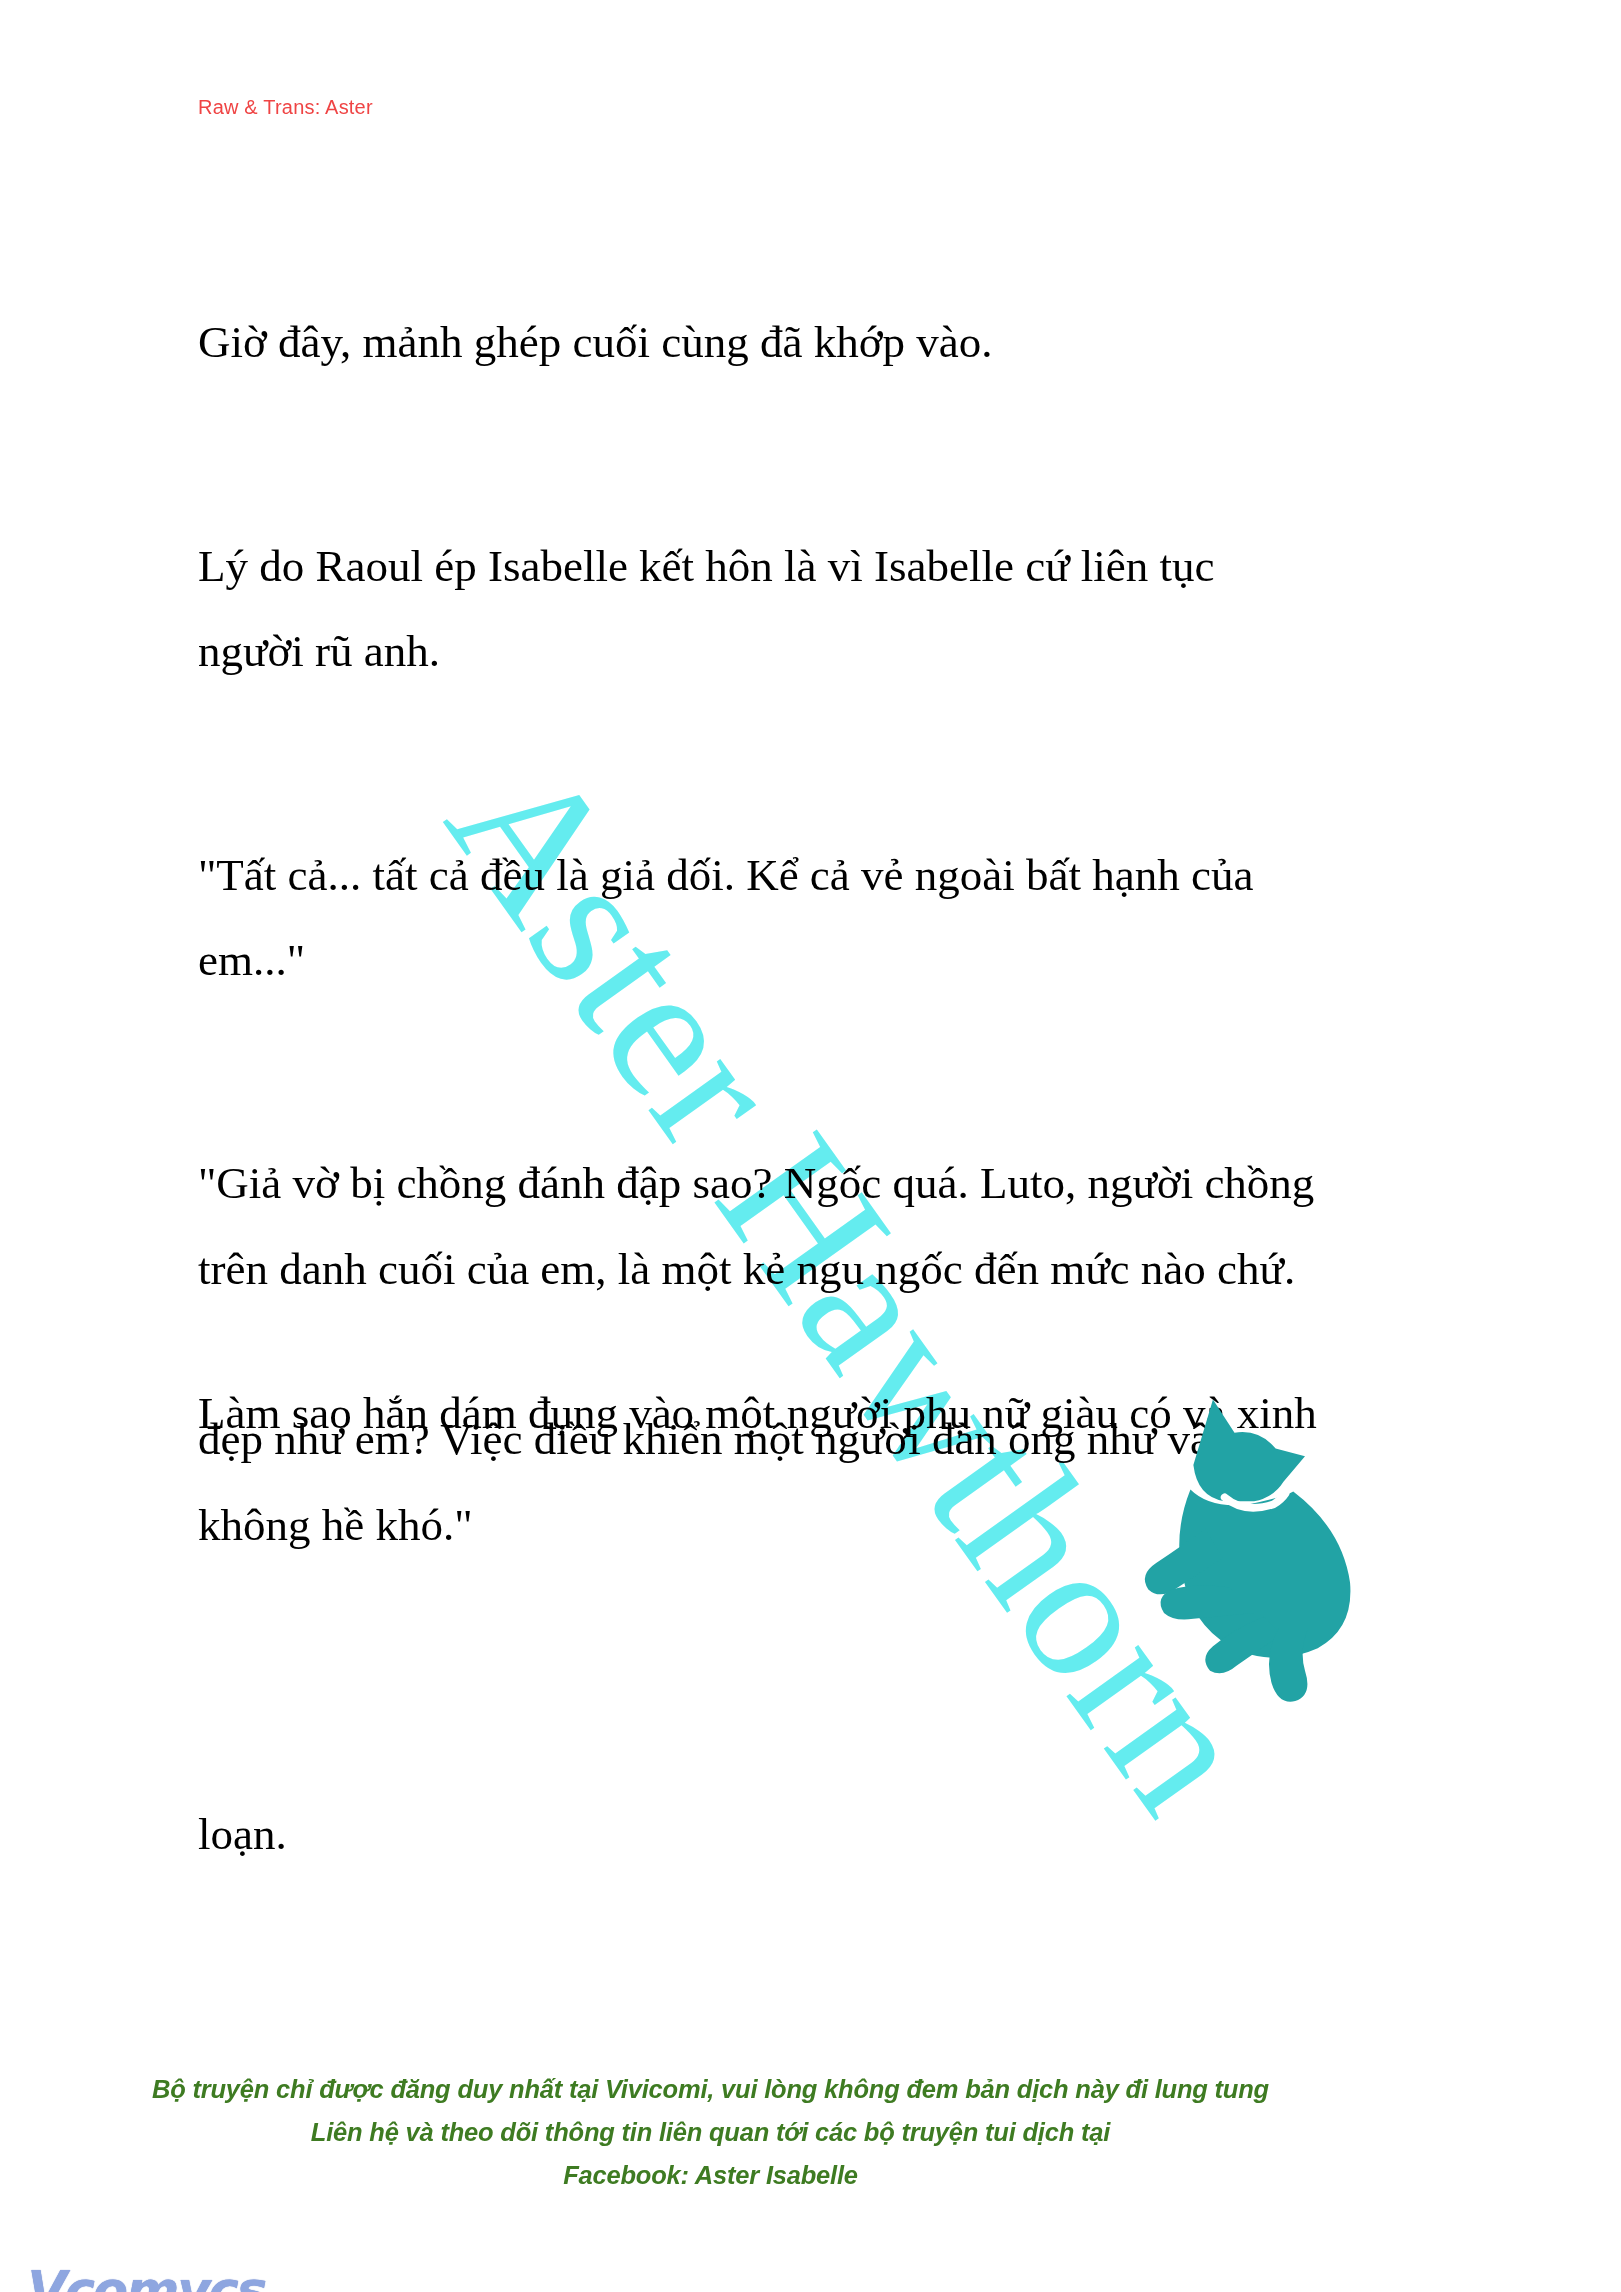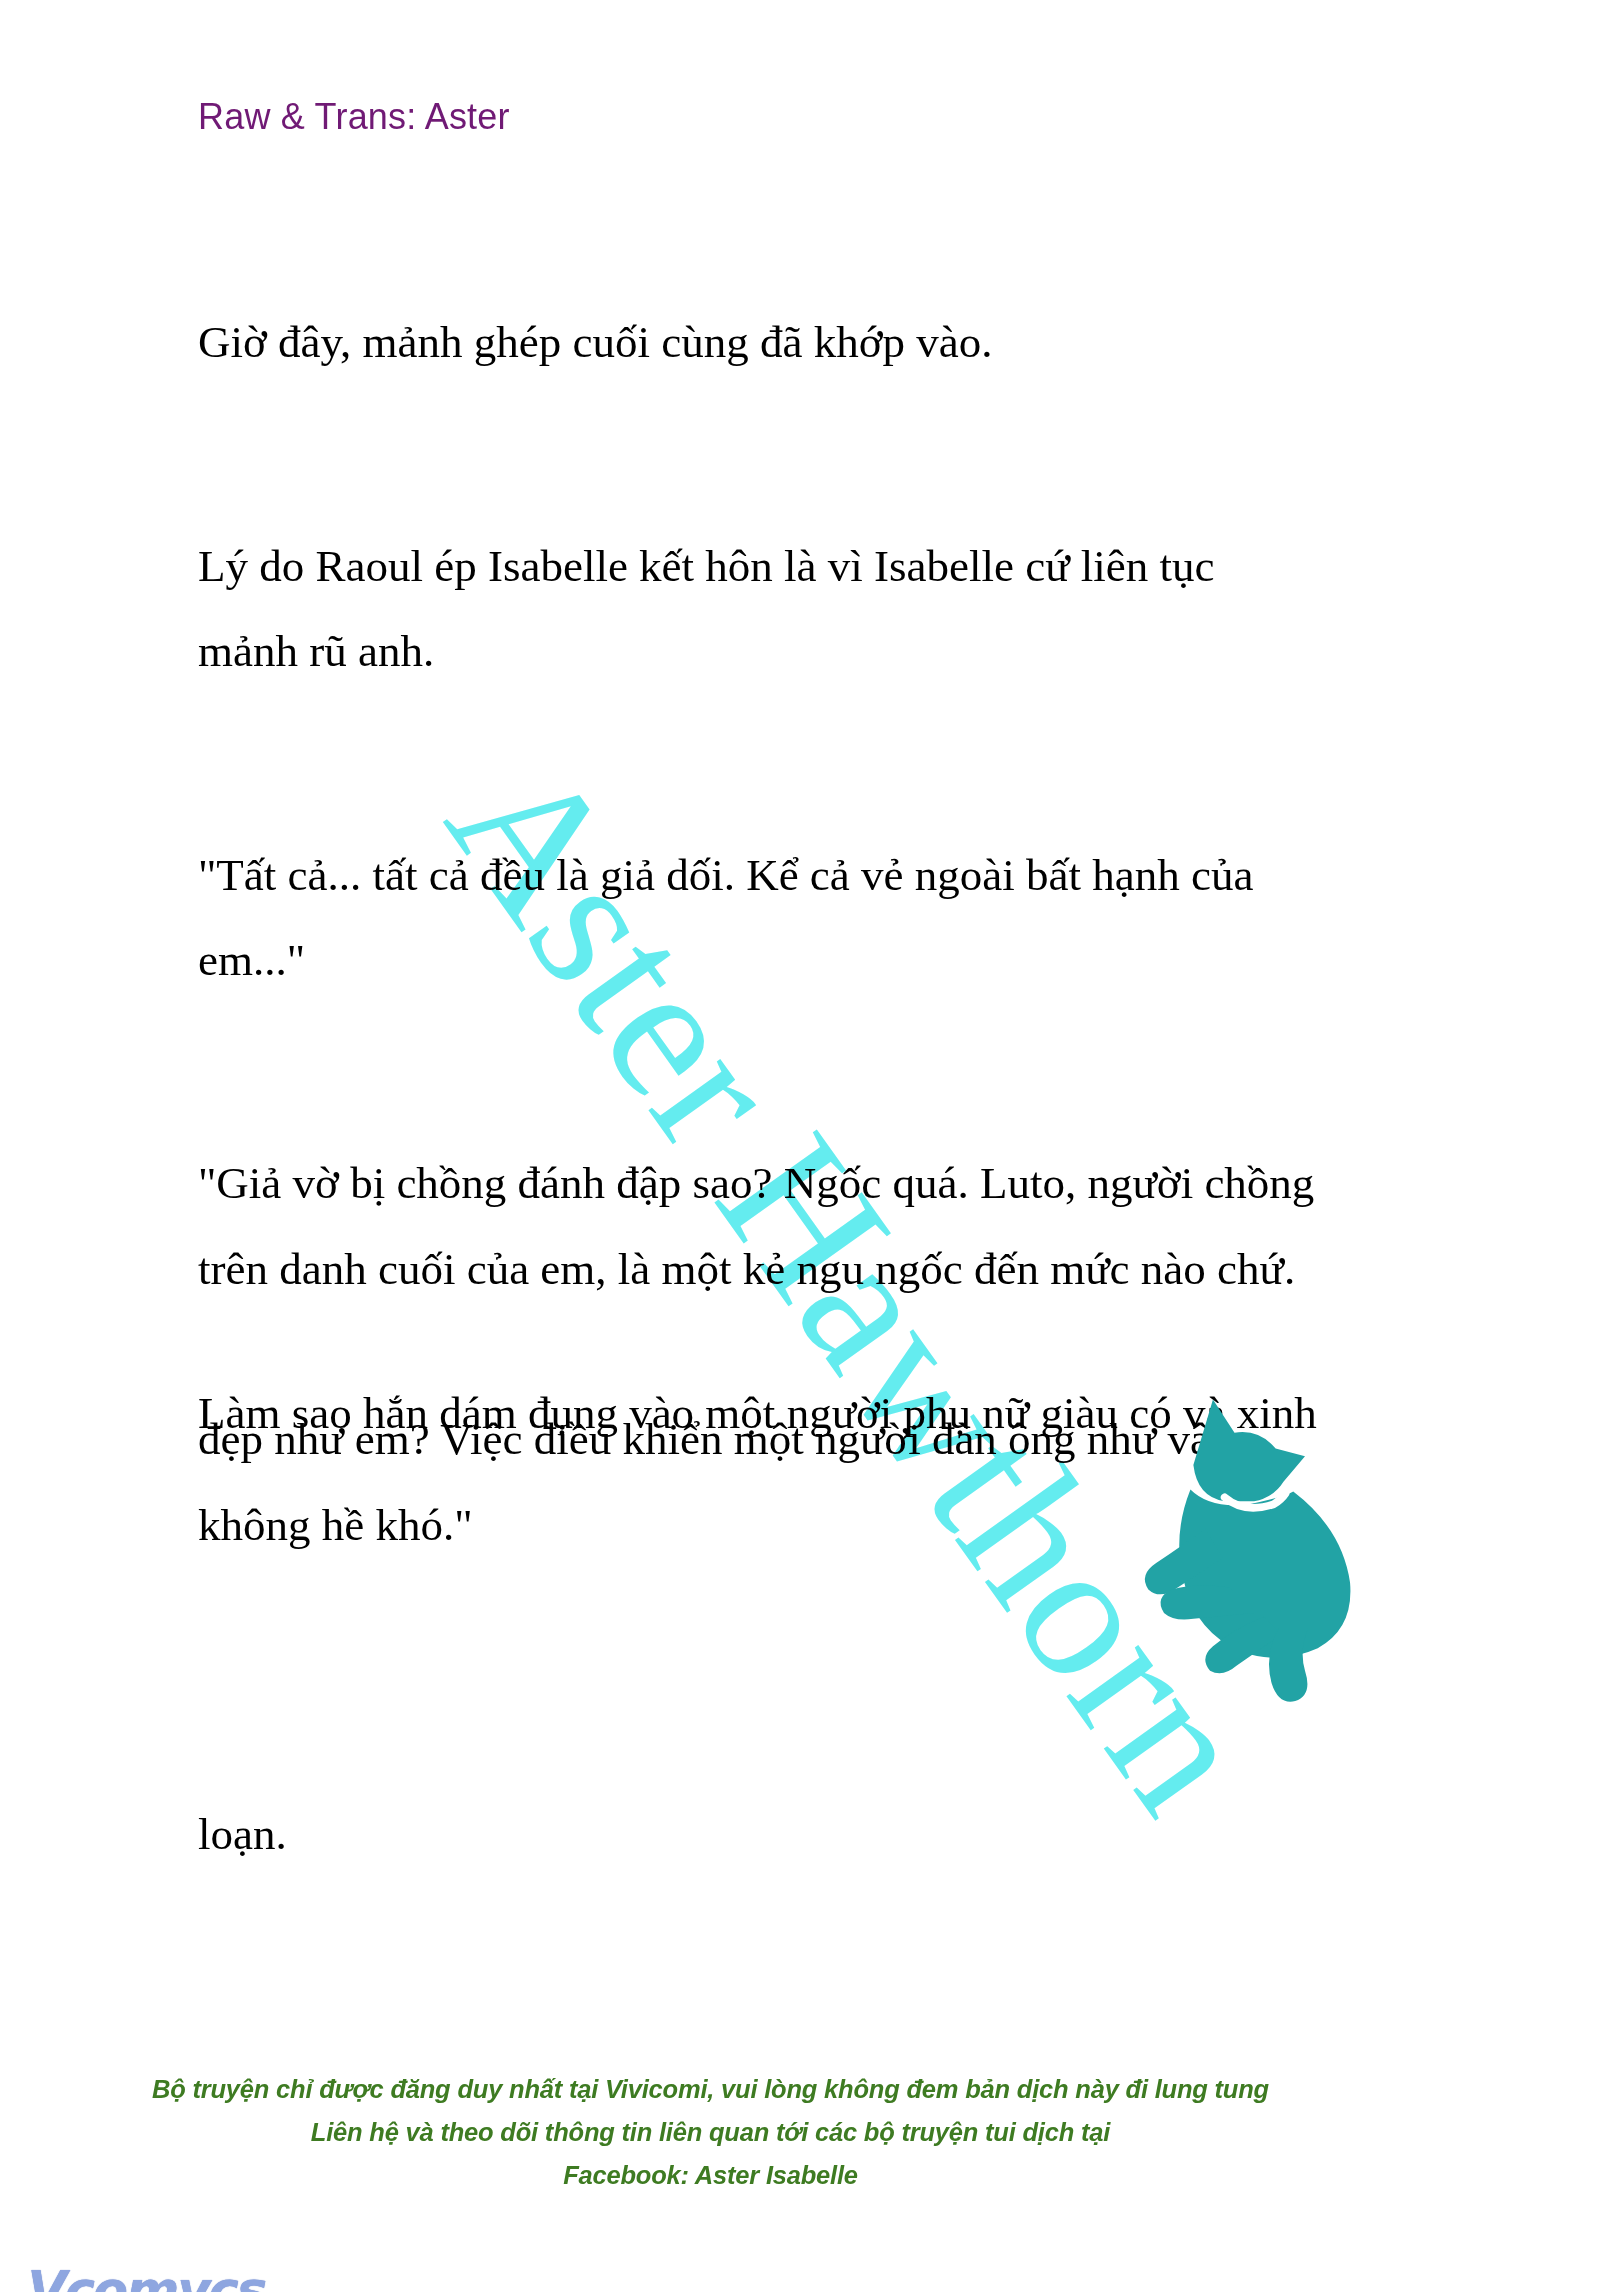--- a/index.html
+++ b/index.html
@@ -2,21 +2,21 @@
 <html><head>
 <meta charset="utf-8">
 <style>
   html, body { margin: 0; padding: 0; background: #ffffff; }
   body { width: 1621px; height: 2293px; position: relative; overflow: hidden; }
   .page { position: absolute; inset: 0; background: #ffffff; }
 
   .header {
     position: absolute; left: 198px; top: 96px;
     font-family: "Liberation Sans", sans-serif;
-    font-size: 36px; color: #701a75; letter-spacing: 0.2px;
+    font-size: 20px; color: #ef4444; letter-spacing: 0.2px;
   }
 
   .line {
     position: absolute; left: 198px;
     font-family: "Liberation Serif", serif;
     font-size: 45px; color: #000; white-space: nowrap;
     line-height: 1; z-index: 2;
   }
 
   .watermark {
@@ -49,21 +49,21 @@
 </head>
 <body>
 
 <div class="page">
 
   <div class="header">Raw &amp; Trans: Aster</div>
 
   <div class="line" style="top:544px">Lý do Raoul ép Isabelle kết hôn là vì Isabelle cứ liên tục</div>
 
   <div class="line" style="top:320px">Giờ đây, mảnh ghép cuối cùng đã khớp vào.</div>
-  <div class="line" style="top:629px">mảnh rũ anh.</div>
+  <div class="line" style="top:629px">người rũ anh.</div>
 
   <div class="line" style="top:853px">"Tất cả... tất cả đều là giả dối. Kể cả vẻ ngoài bất hạnh của</div>
   <div class="line" style="top:938px">em..."</div>
 
   <div class="line" style="top:1161px">"Giả vờ bị chồng đánh đập sao? Ngốc quá. Luto, người chồng</div>
   <div class="line" style="top:1247px">trên danh cuối của em, là một kẻ ngu ngốc đến mức nào chứ.</div>
   <div class="line" style="top:1391px">Làm sao hắn dám đụng vào một người phụ nữ giàu có và xinh</div>
   <div class="line" style="top:1417px">đẹp như em? Việc điều khiển một người đàn ông như vậy</div>
   <div class="line" style="top:1503px">không hề khó."</div>
 

